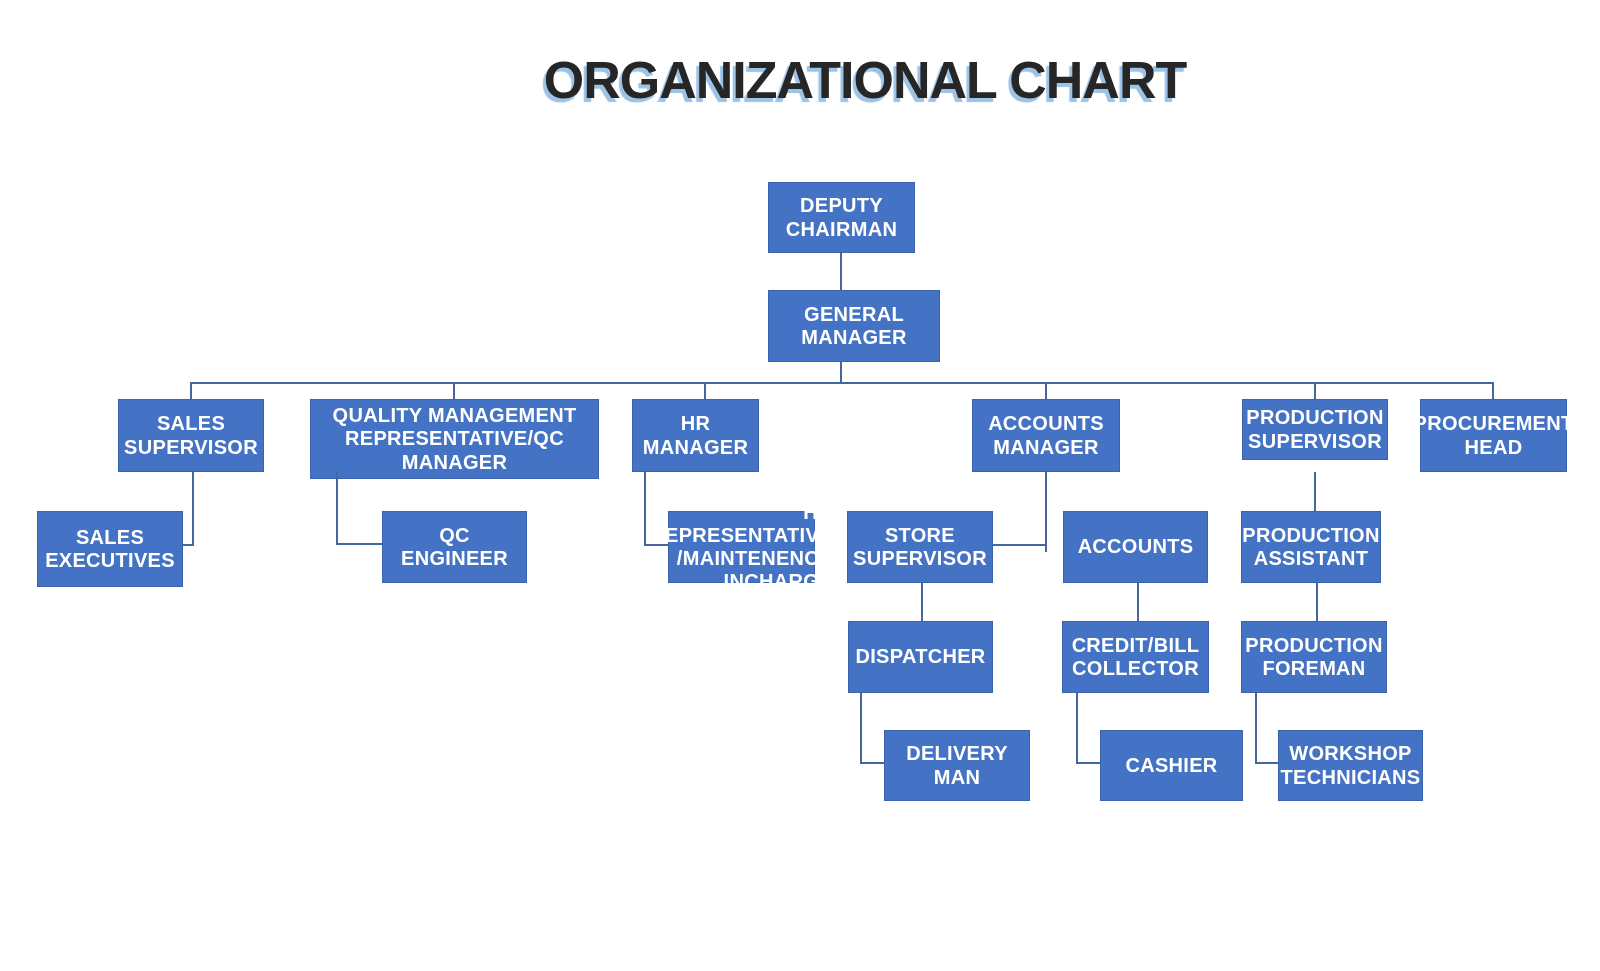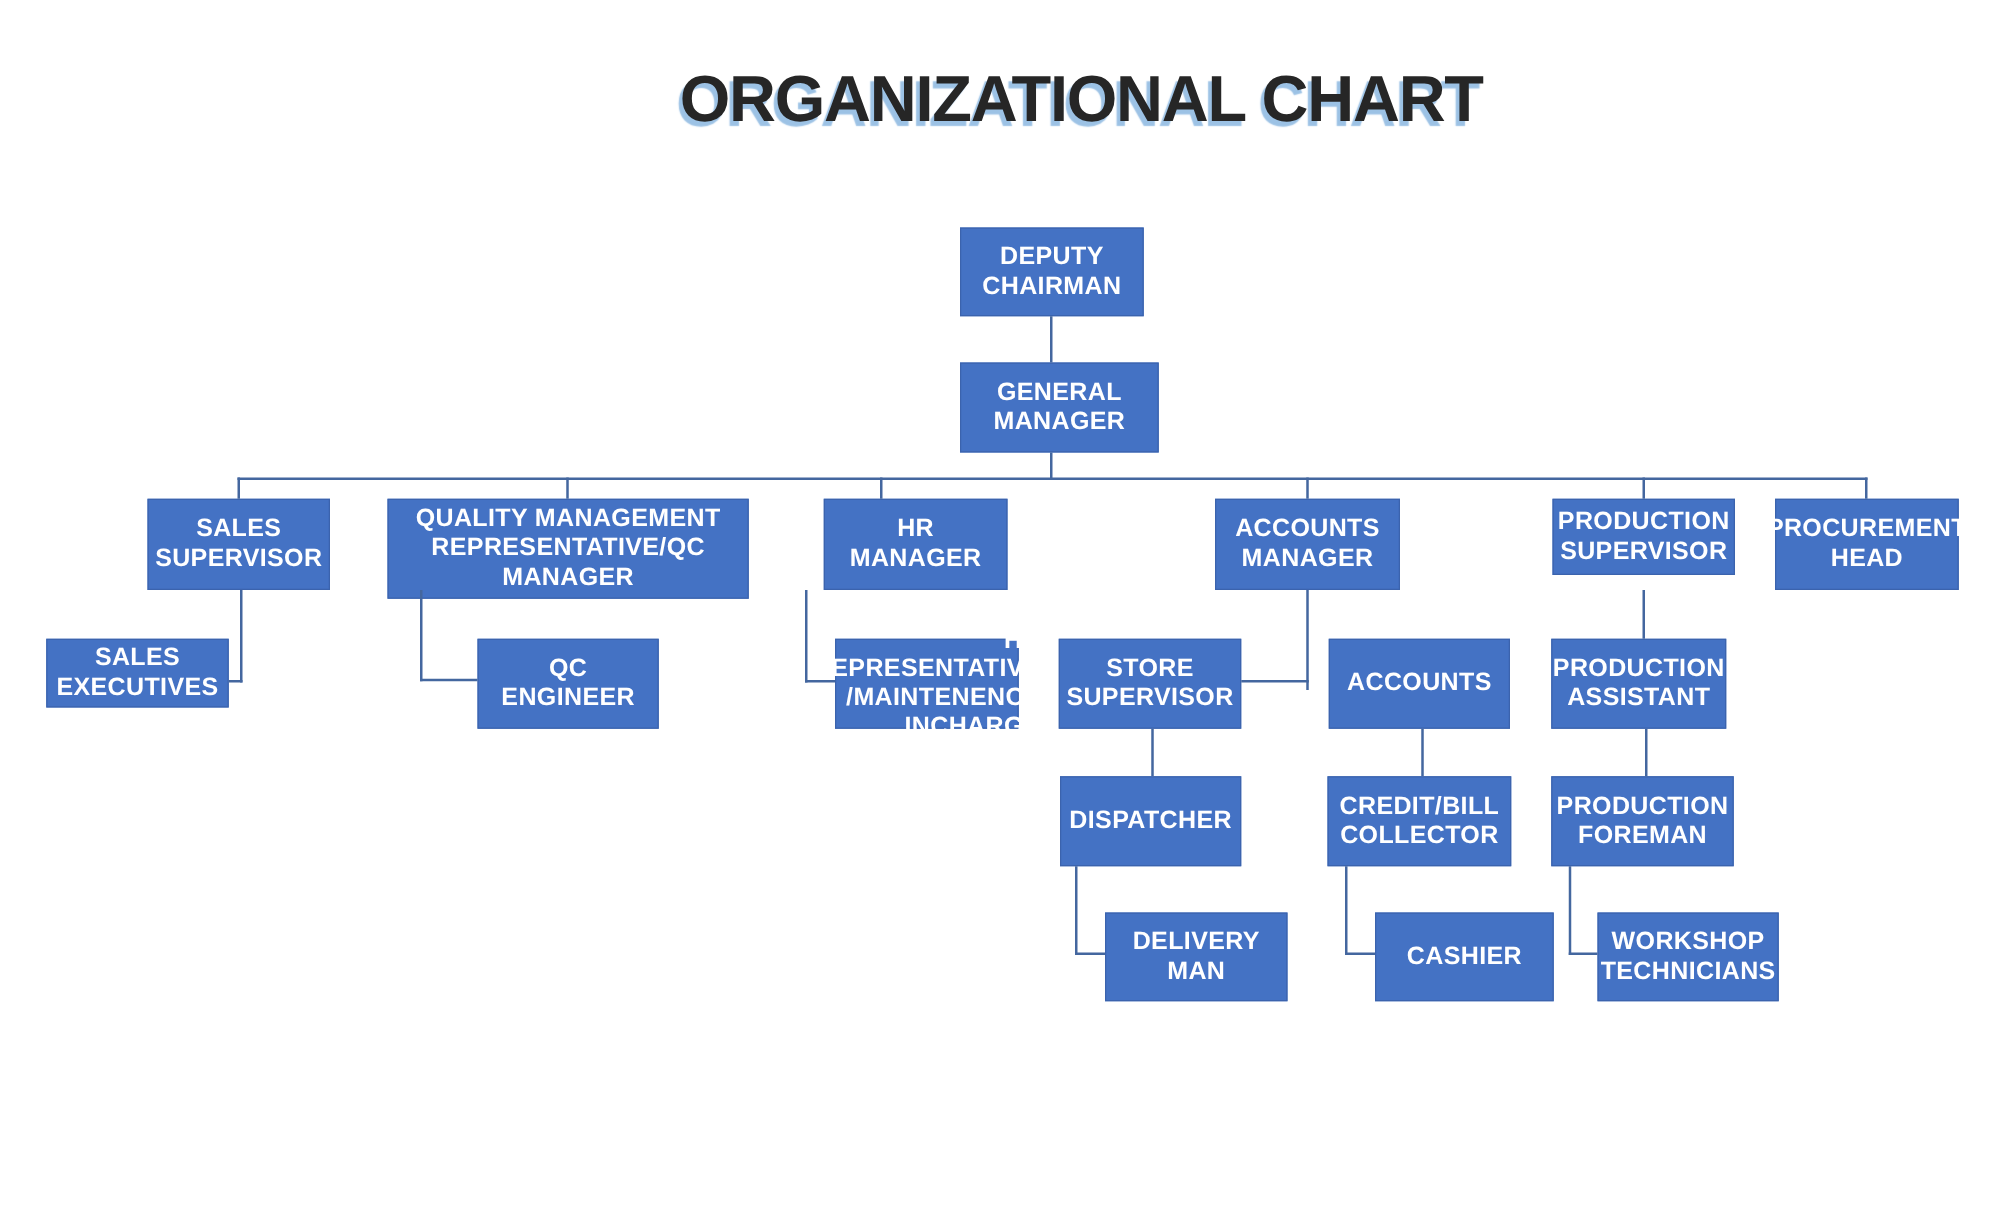--- a/index.html
+++ b/index.html
@@ -52,44 +52,44 @@
 <body>
 
 <div id="canvas">
 
   <div class="chart-title">ORGANIZATIONAL CHART</div>
 
   <div class="node" style="left:768px; top:182px; width:147px; height:71px;">
     <span>DEPUTY CHAIRMAN</span>
   </div>
 
-  <div class="node" style="left:768px; top:290px; width:159px; height:72px;">
+  <div class="node" style="left:768px; top:290px; width:172px; height:72px;">
     <span>GENERAL MANAGER</span>
   </div>
 
   <div class="node" style="left:118px; top:399px; width:146px; height:73px;">
     <span>SALES SUPERVISOR</span>
   </div>
   <div class="node" style="left:310px; top:399px; width:289px; height:80px;">
     <span>QUALITY MANAGEMENT REPRESENTATIVE/QC MANAGER</span>
   </div>
-  <div class="node" style="left:632px; top:399px; width:147px; height:73px;margin-left:27px;">
+  <div class="node" style="left:632px; top:399px; width:127px; height:73px;">
     <span>HR MANAGER</span>
   </div>
   <div class="node" style="left:972px; top:399px; width:148px; height:73px;">
     <span>ACCOUNTS MANAGER</span>
   </div>
   <div class="node" style="left:1242px; top:399px; width:146px; height:61px;">
     <span>PRODUCTION SUPERVISOR</span>
   </div>
   <div class="node" style="left:1420px; top:399px; width:147px; height:73px;">
     <span>PROCUREMENT HEAD</span>
   </div>
 
-  <div class="node" style="left:37px; top:511px; width:146px; height:55px;">
+  <div class="node" style="left:37px; top:511px; width:146px; height:76px;">
     <span>SALES EXECUTIVES</span>
   </div>
   <div class="node" style="left:382px; top:511px; width:145px; height:72px;">
     <span>QC ENGINEER</span>
   </div>
   <div class="node" style="left:668px; top:511px; width:147px; height:72px; padding:2px 6px;text-align:right;">
     <span>HR REPRESENTATIVE /MAINTENENCE INCHARGE</span>
   </div>
   <div class="node" style="left:847px; top:511px; width:146px; height:72px;">
     <span>STORE SUPERVISOR</span>

